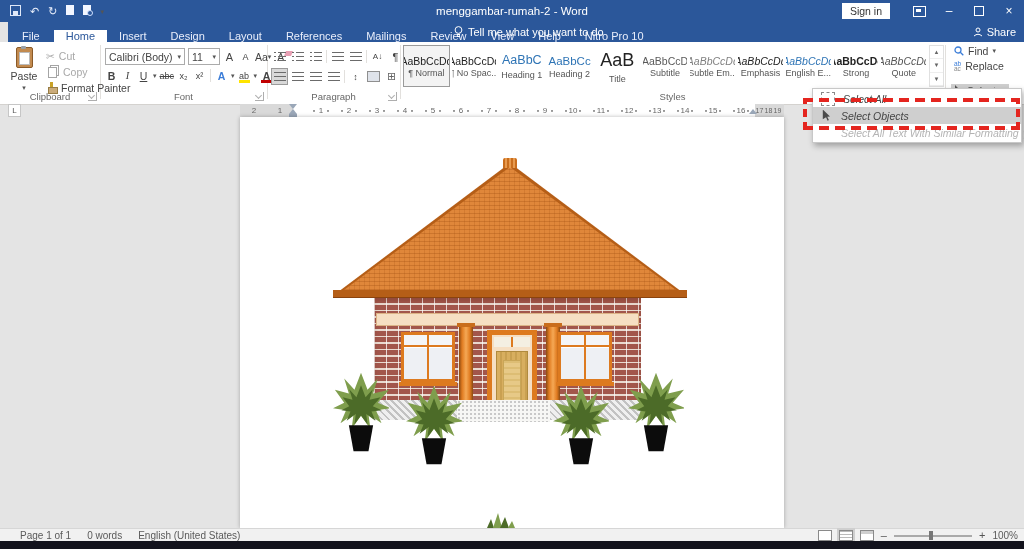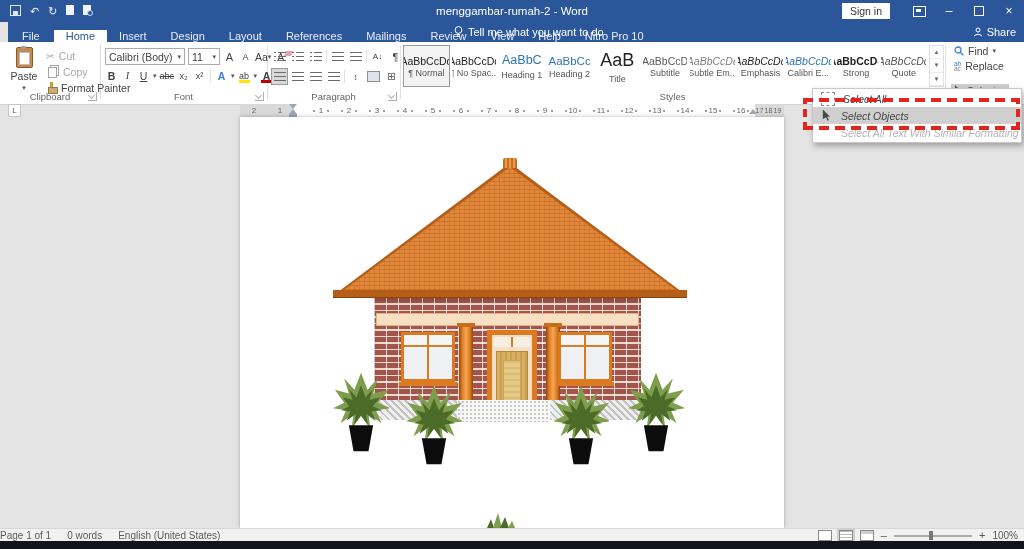--- a/index.html
+++ b/index.html
@@ -158,21 +158,21 @@
            repeating-linear-gradient(0deg,transparent 0 2px,#9a9a9a 2px 3px,transparent 3px 5px);}
   .redbox{position:absolute;left:803px;top:98px;width:217px;height:32px;z-index:50;pointer-events:none;}
   .redbox .rd{position:absolute;background:repeating-linear-gradient(90deg,#e4251f 0 10px,transparent 10px 16px);}
   .rd.t{left:0;right:0;top:0;height:4px;}
   .rd.b{left:0;right:0;bottom:0;height:4px;}
   .rd.l,.rd.r{width:4px;top:0;bottom:0;background:repeating-linear-gradient(0deg,#e4251f 0 8px,transparent 8px 13px);}
   .rd.l{left:0;} .rd.r{right:0;}
   
   .statusbar{position:absolute;left:0;top:528px;width:1024px;height:13px;background:#f1f1f1;border-top:1px solid #d6d6d6;
              display:flex;align-items:center;font-size:10px;color:#5a5a5a;}
-  .statusbar .lft{display:flex;gap:16px;margin-left:0;}
+  .statusbar .lft{display:flex;gap:16px;margin-left:20px;}
   .statusbar .rgt{position:absolute;right:6px;display:flex;align-items:center;gap:7px;}
   .vico{width:12px;height:9px;border:1px solid #8a8a8a;background:#fff;}
   .vico.book{background:linear-gradient(90deg,#fff 48%,#8a8a8a 48% 52%,#fff 52%);}
   .vico.sel{outline:2px solid #cfcfcf;background:#fff repeating-linear-gradient(0deg,transparent 0 2px,#bbb 2px 3px);}
   .vico.web{background:linear-gradient(#cfcfcf 0 3px,#fff 3px);}
   .ztrack{width:78px;height:2px;background:#aaa;position:relative;}
   .zthumb{position:absolute;left:45%;top:-4px;width:4px;height:9px;background:#777;}
   .zbtn{font-size:11px;color:#555;line-height:1;}
   .bottomstrip{position:absolute;left:0;top:541px;width:1024px;height:8px;background:#13131d;}
   .gi,.winbtn,.tab,.mi,.fbtn,.pbtn{user-select:none;}
@@ -435,21 +435,21 @@
             <span class="slabel">Subtle Em...</span>
           </div>
 
           <div class="styleitem">
             <span class="sample st-emph">AaBbCcDd</span>
             <span class="slabel">Emphasis</span>
           </div>
 
           <div class="styleitem">
             <span class="sample st-intem">AaBbCcDd</span>
-            <span class="slabel">Calibri E...</span>
+            <span class="slabel">English E...</span>
           </div>
 
           <div class="styleitem">
             <span class="sample st-strong">AaBbCcDc</span>
             <span class="slabel">Strong</span>
           </div>
 
           <div class="styleitem">
             <span class="sample st-quote">AaBbCcDd</span>
             <span class="slabel">Quote</span>

